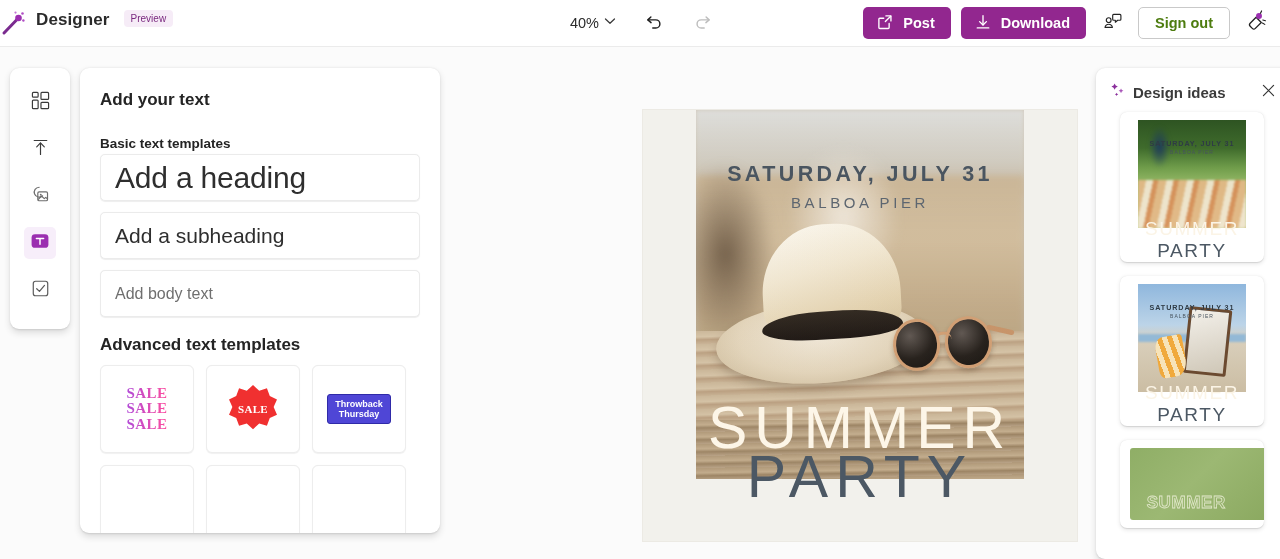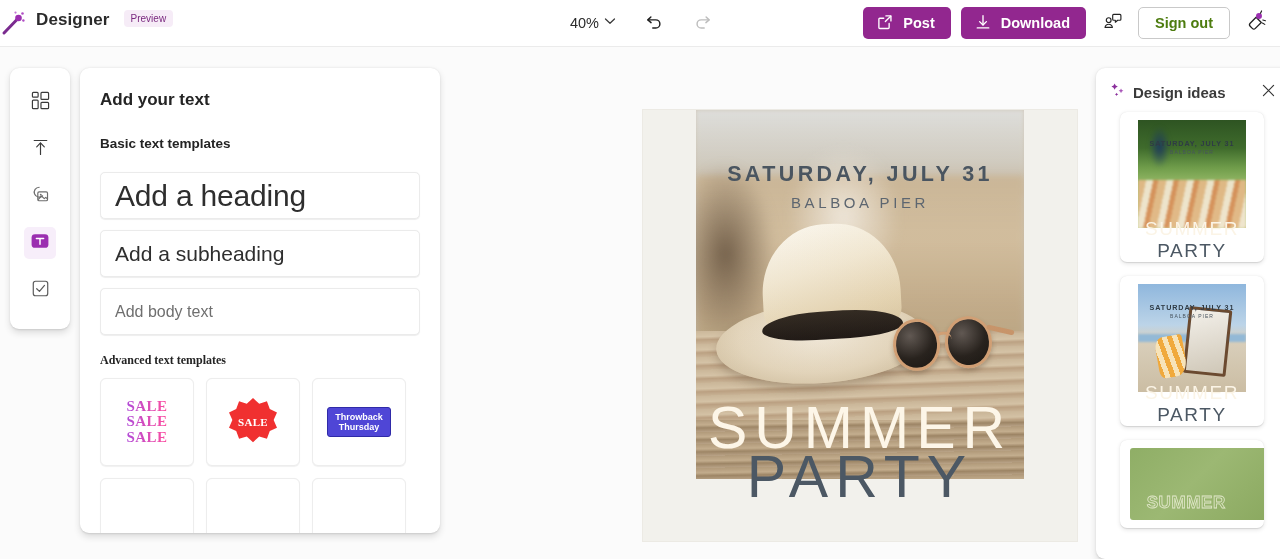--- a/index.html
+++ b/index.html
@@ -70,30 +70,30 @@
   .rail-item.selected { background: #f7eefa; }
 
   
   .panel {
     position: absolute; left: 80px; top: 68px; width: 360px; height: 465px;
     background: #ffffff; border-radius: 9px; overflow: hidden;
     box-shadow: 0 0.6px 1.8px rgba(0,0,0,.10), 0 3.2px 7.2px rgba(0,0,0,.12);
   }
   .panel-inner { padding: 22px 20px 0 20px; }
   .panel-title { font-size: 17px; font-weight: 600; color: #242424; margin-bottom: 26px; }
-  .sec-label { font-size: 13.5px; font-weight: 600; color: #242424; margin-bottom: 21px; }
+  .sec-label { font-size: 13.5px; font-weight: 600; color: #242424; margin-bottom: 3px; }
   .text-card {
     height: 47px; border: 1px solid #ebebeb; border-radius: 5px; background: #fff;
     display: flex; align-items: center; padding: 0 14px; margin-bottom: 11px; cursor: pointer;
     box-shadow: 0 0.3px 0.9px rgba(0,0,0,.07);
   }
   .t-heading { font-size: 30px; font-weight: 300; color: #2e2e2e; letter-spacing: -.2px; }
   .t-sub { font-size: 21px; font-weight: 400; color: #2e2e2e; }
   .t-body { font-size: 16px; font-weight: 400; color: #6f6f6f; }
-  .sec-label2 { font-size: 12px; font-weight: 600; color: #242424; margin: 18px 0 10px 0; font-family: Liberation Serif, serif; }
+  .sec-label2 { font-size: 17px; font-weight: 600; color: #242424; margin: 18px 0 10px 0; }
   .adv-grid { display: grid; grid-template-columns: repeat(3, 94px); gap: 12px; }
   .adv-card {
     width: 94px; height: 88px; border: 1px solid #ededed; border-radius: 6px; background: #fff;
     display: flex; align-items: center; justify-content: center; cursor: pointer;
     box-shadow: 0 0.3px 0.9px rgba(0,0,0,.06);
   }
   .sale-stack { text-align: center; line-height: 1.02; }
   .sale-stack div {
     font-family: "Liberation Serif", serif; font-weight: 700; font-size: 15px; letter-spacing: .5px;
     background: linear-gradient(90deg,#b14bd8,#ff4d9d);

